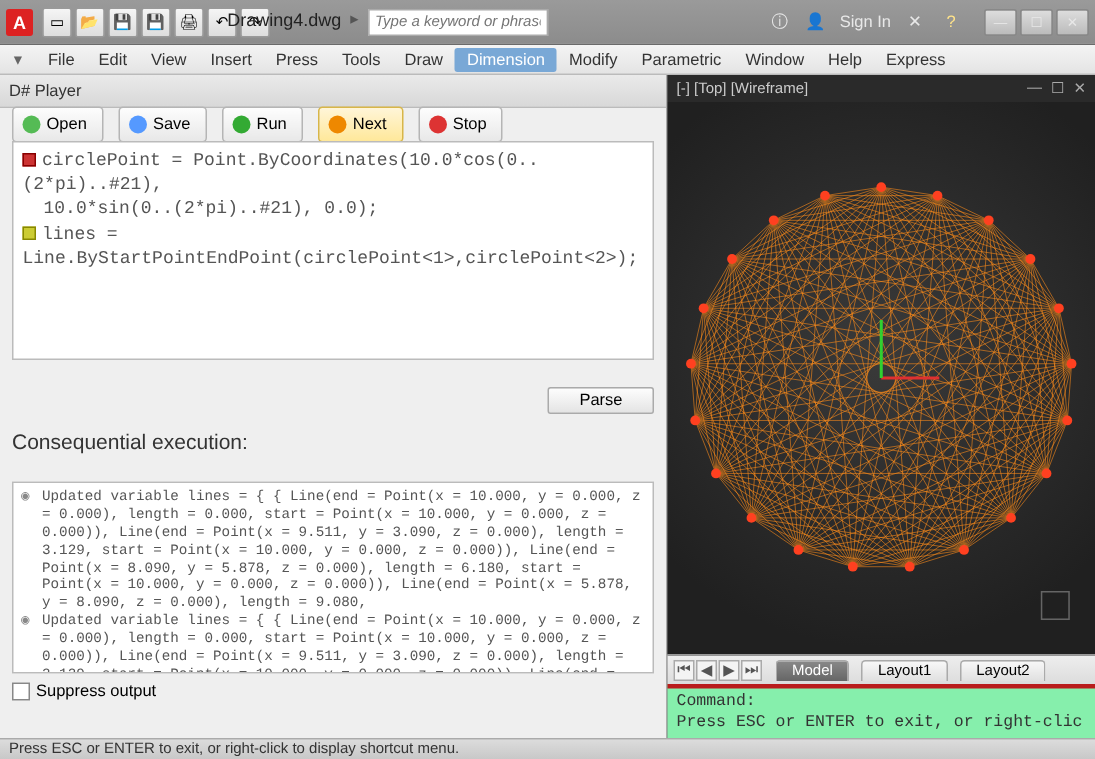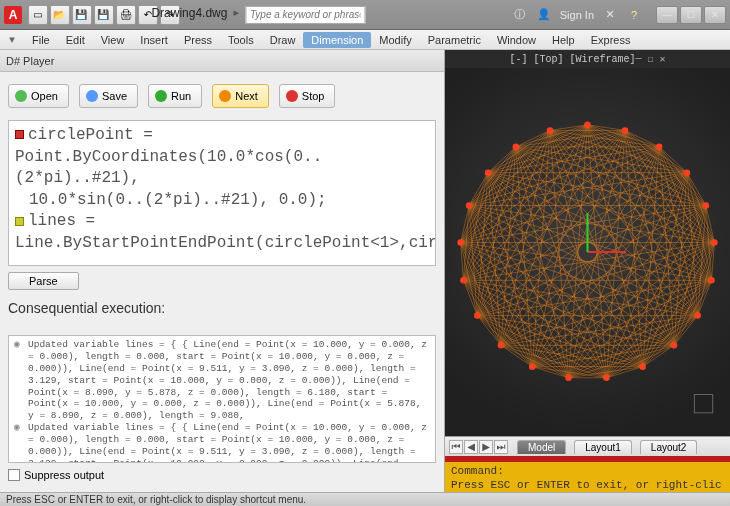--- a/index.html
+++ b/index.html
@@ -19,55 +19,55 @@
   
   .menubar { height: 20px; background: linear-gradient(#f4f4f4,#e4e4e4); display: flex; align-items: center; padding: 0 4px; border-bottom: 1px solid #bbb; font-size: 11px; }
   .menu-item { padding: 2px 8px; color: #333; cursor: pointer; }
   .menu-item.hi { background: #79a8d6; color: #fff; border-radius: 2px; }
   
   .workspace { display: flex; height: 442px; }
   
   .left-panel { width: 445px; background: #efefef; border-right: 1px solid #aaa; display: flex; flex-direction: column; }
   .panel-title { height: 22px; background: linear-gradient(#eaeaea,#d8d8d8); border-bottom: 1px solid #bbb; display: flex; align-items: center; padding: 0 6px; font-size: 11px; color: #333; }
   
-  .toolbar { height: 48px; display: flex; align-items: center; gap: 10px; padding: 4px 8px; }
+  .toolbar { height: 22px; display: flex; align-items: center; gap: 10px; padding: 4px 8px; }
   .tbtn { height: 24px; padding: 0 10px 0 6px; background: linear-gradient(#fdfdfd,#e8e8e8); border: 1px solid #b5b5b5; border-radius: 3px; display: flex; align-items: center; gap: 4px; font-size: 11px; cursor: pointer; }
   .tbtn.hl { background: linear-gradient(#fff5d8,#ffe89a); border-color: #d8b648; }
   .tico { width: 12px; height: 12px; border-radius: 50%; display: inline-block; }
   
-  .code-area { margin: 0 8px; background: #fff; border: 1px solid #bbb; height: 146px; padding: 4px 6px; font-family: "Courier New", monospace; font-size: 16px; color: #555; line-height: 1.35; overflow: hidden; }
+  .code-area { margin: 0 8px; background: #fff; border: 1px solid #bbb; height: 146px; padding: 4px 6px; font-family: "Courier New", monospace; font-size: 12px; color: #555; line-height: 1.35; overflow: hidden; }
   .code-line { white-space: pre-wrap; }
   .sq { display: inline-block; width: 9px; height: 9px; margin-right: 4px; vertical-align: middle; }
   .sq.r { background: #c33; border: 1px solid #800; }
   .sq.y { background: #cc3; border: 1px solid #880; }
   
-  .parse-row { display: flex; justify-content: flex-start; padding: 6px 8px; }
+  .parse-row { display: flex; justify-content: flex-end; padding: 6px 8px; margin-top: 12px; }
   .parse-btn { padding: 2px 20px; background: linear-gradient(#fdfdfd,#e4e4e4); border: 1px solid #aaa; border-radius: 2px; font-size: 11px; cursor: pointer; }
   
   .exec-label { padding: 4px 8px 19px; font-size: 14px; color: #333; }
   .exec-area { margin: 0 8px; background: #fff; border: 1px solid #bbb; height: 128px; padding: 3px 5px; font-family: "Courier New", monospace; font-size: 9.5px; color: #555; line-height: 1.25; overflow: hidden; }
   .exec-blk { display: flex; }
   .exec-ico { flex: 0 0 14px; color: #888; }
   .exec-txt { white-space: pre-wrap; flex: 1; }
   
   .suppress { padding: 6px 8px; display: flex; align-items: center; gap: 4px; font-size: 11px; }
   .cb { width: 12px; height: 12px; border: 1px solid #888; background: #fff; }
   
   .right-panel { flex: 1; display: flex; flex-direction: column; background: #333; }
-  .vp-title { height: 18px; background: #2a2a2a; color: #ccc; font-size: 10px; display: flex; align-items: center; padding: 0 6px; justify-content: center; font-family: Liberation Mono, monospace; }
+  .vp-title { height: 18px; background: #2a2a2a; color: #ccc; font-size: 10px; display: flex; align-items: center; padding: 0 6px; justify-content: space-between; }
   .vp-ctrls { display: flex; gap: 6px; color: #aaa; }
   .viewport { flex: 1; background: radial-gradient(circle at 50% 45%, #3a3a3a 0%, #202020 80%); position: relative; overflow: hidden; }
   .viewport svg { width: 100%; height: 100%; }
   
   .nav-row { height: 20px; background: linear-gradient(#eee,#dcdcdc); display: flex; align-items: center; padding: 0 4px; font-size: 10px; border-top: 1px solid #999; }
   .nav-btn { width: 14px; height: 14px; display: flex; align-items: center; justify-content: center; color: #555; border: 1px solid #aaa; background: #f4f4f4; margin-right: 1px; cursor: pointer; }
   .tab { padding: 1px 10px; background: linear-gradient(#f8f8f8,#e0e0e0); border: 1px solid #aaa; border-bottom: none; border-radius: 3px 3px 0 0; margin-left: 8px; cursor: pointer; }
   .tab.act { background: linear-gradient(#888,#666); color: #fff; }
   
-  .cmd-area { height: 36px; background: #eab308; border-top: 6px solid #b91c1c; font-family: "Courier New", monospace; font-size: 11px; color: #333; padding: 2px 6px; line-height: 1.3; }
+  .cmd-area { height: 36px; background: #86efac; border-top: 3px solid #b91c1c; font-family: "Courier New", monospace; font-size: 11px; color: #333; padding: 2px 6px; line-height: 1.3; }
   
   .statusbar { position: absolute; bottom: 0; left: 0; right: 0; height: 14px; background: linear-gradient(#dcdcdc,#c8c8c8); font-size: 10px; color: #333; padding: 0 6px; display: flex; align-items: center; border-top: 1px solid #aaa; }
 </style>
 </head>
 <body>
 
 <div class="titlebar">
   <div class="app-icon">A</div>
   <div class="qat">
     <div class="qat-btn">▭</div>

